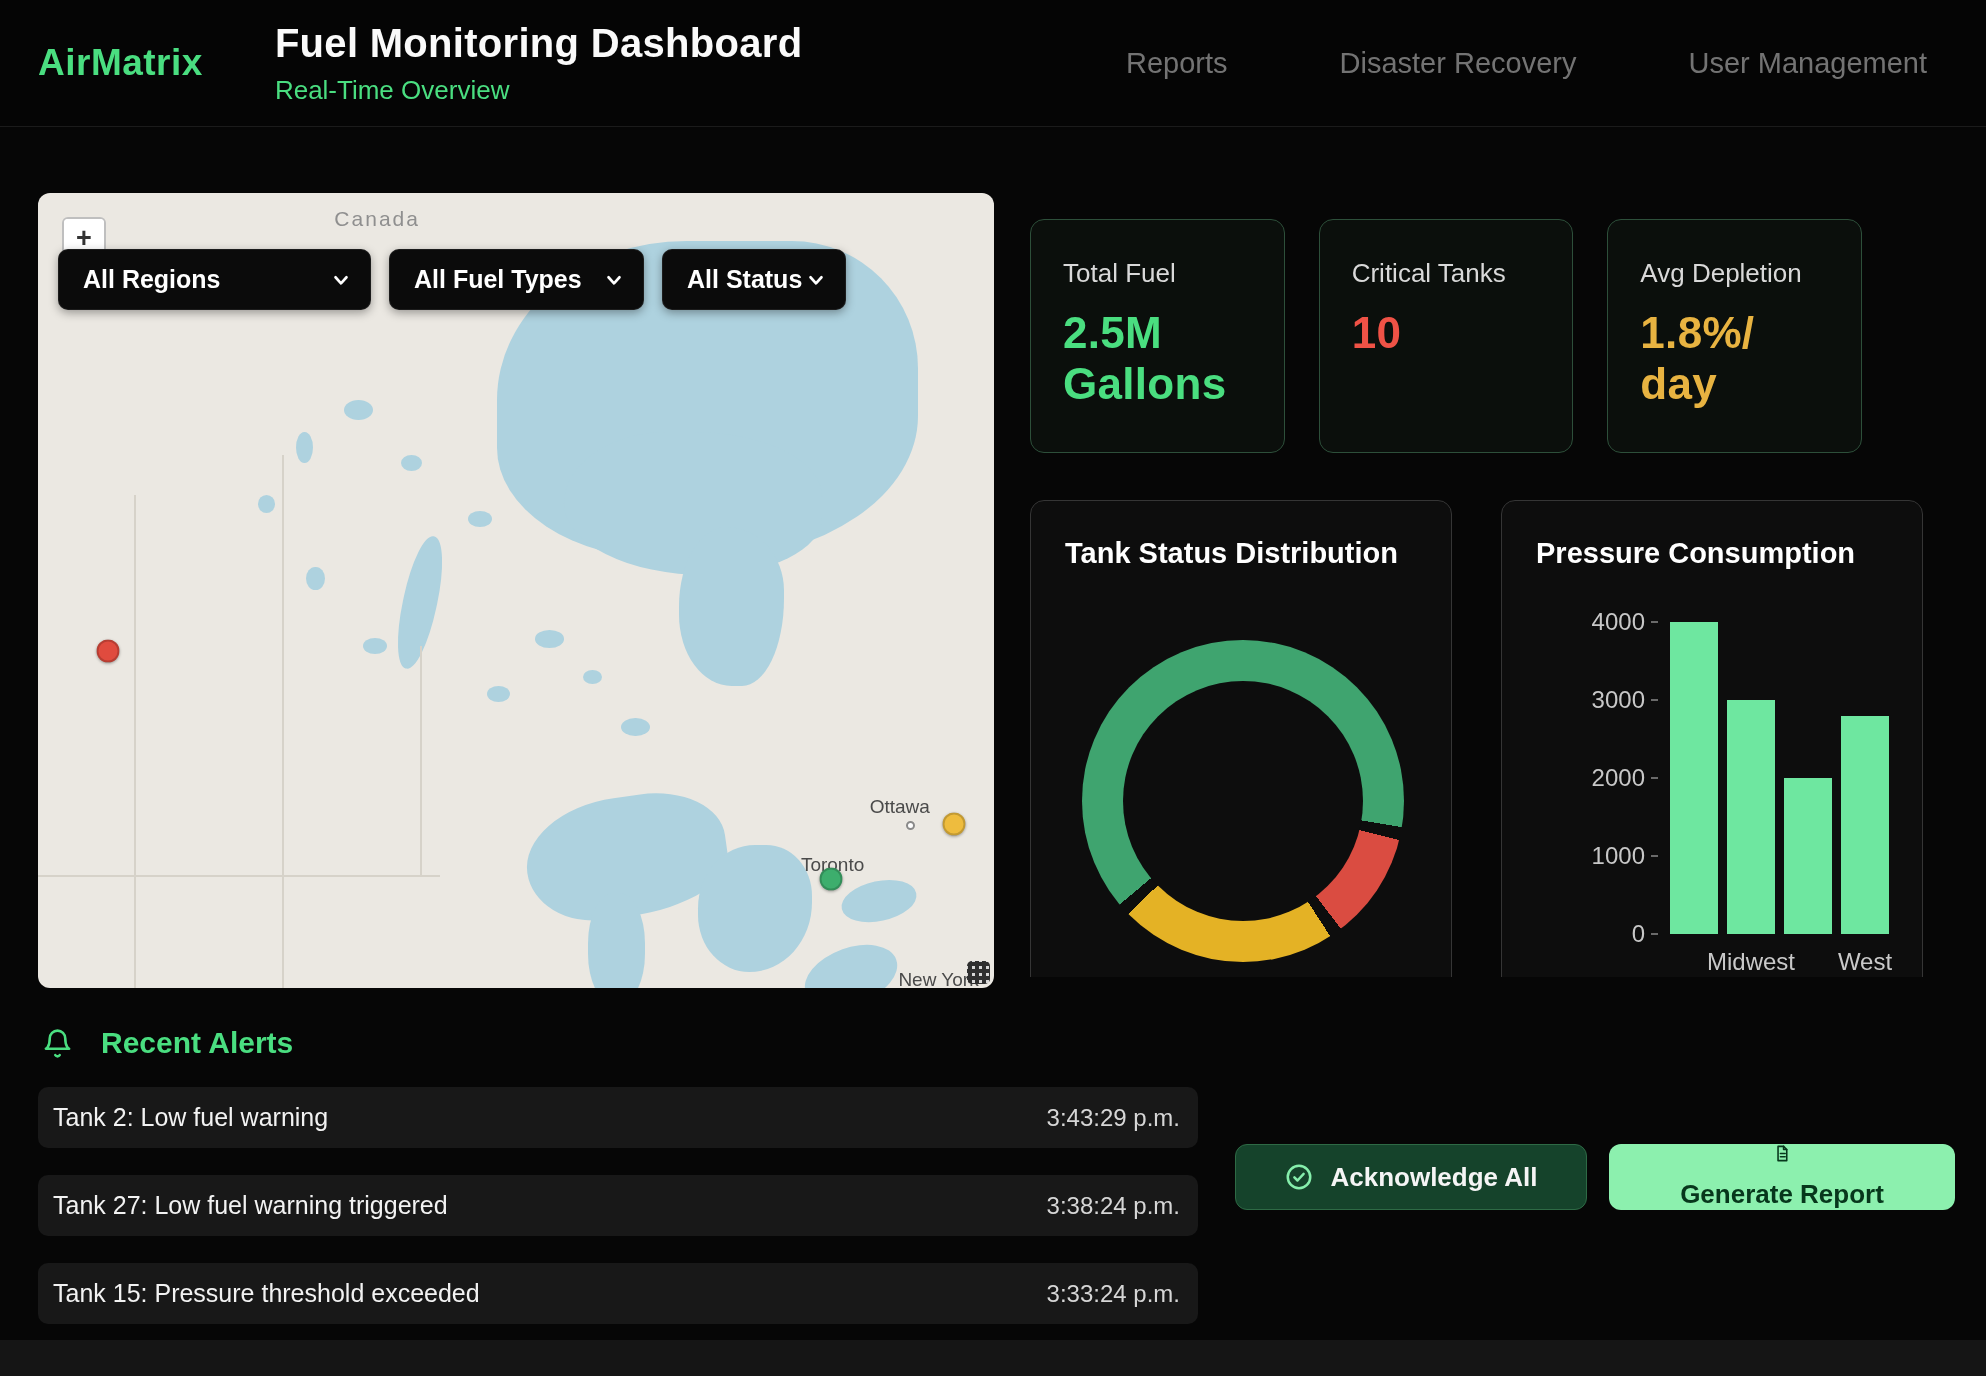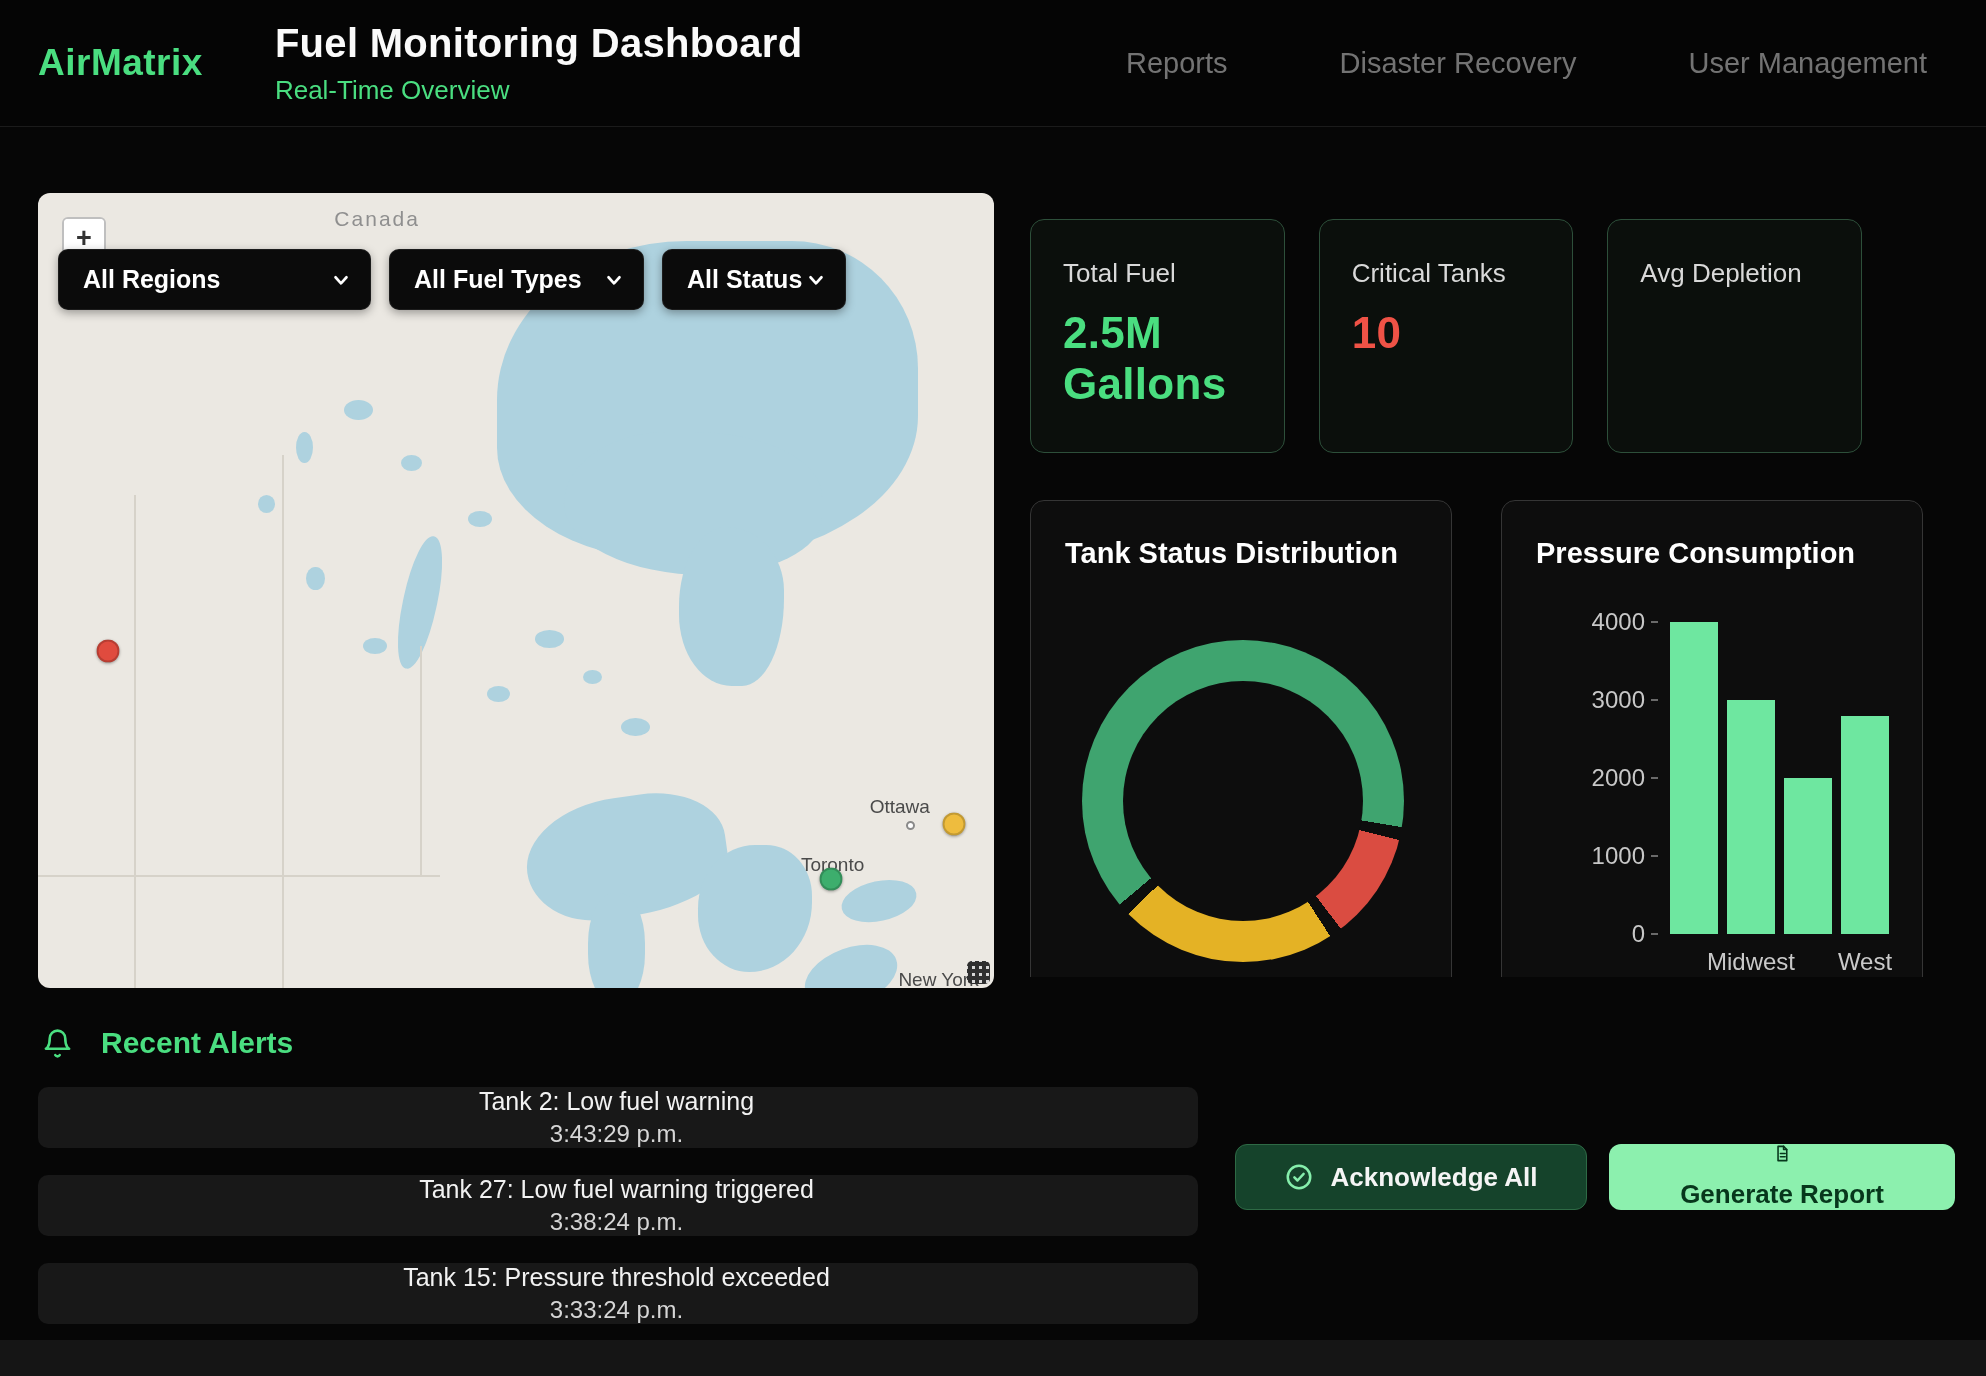--- a/index.html
+++ b/index.html
@@ -99,21 +99,20 @@
     font-size:24px; color:#c9c9c9; white-space:nowrap;
   }
 
   
   .alerts-heading { position:absolute; left:42px; top:1026px; display:flex; align-items:center; gap:28px; }
   .alerts-heading .txt { font-size:30px; font-weight:700; color:#4ade80; }
   .alert-row {
     position:absolute; left:38px; width:1160px; height:61px; background:#181818;
     border-radius:10px; display:flex; align-items:center; justify-content:space-between;
     padding:0 18px 0 15px;
-    flex-direction:column;
   }
   .alert-msg { font-size:25px; color:#f2f2f2; }
   .alert-time { font-size:24px; color:#d6d6d6; }
 
   .btn {
     position:absolute; top:1144px; height:66px; border-radius:12px;
     display:flex; align-items:center; justify-content:center; gap:16px;
     font-weight:700; font-size:26px; cursor:pointer; border:none;
     font-family:"Liberation Sans","DejaVu Sans",sans-serif;
   }
@@ -212,20 +211,22 @@
       <div class="stat-label">Total Fuel</div>
       <div class="stat-value" style="color: rgb(74, 222, 128);">2.5M
 Gallons</div>
     </div>
     <div class="stat-card">
       <div class="stat-label">Critical Tanks</div>
       <div class="stat-value" style="color: rgb(239, 82, 70);">10</div>
     </div>
     <div class="stat-card">
       <div class="stat-label">Avg Depletion</div>
+      <div class="stat-value" style="color: rgb(232, 179, 65);">1.8%/
+day</div>
     </div>
   </div>
 
   <div class="charts-clip">
     <div class="chart-card">
       <div class="chart-title">Tank Status Distribution</div>
       <div class="donut" style="background: conic-gradient(from 230deg, rgb(63, 164, 111) 0%, rgb(63, 164, 111) 63.7%, rgb(13, 13, 13) 63.7%, rgb(13, 13, 13) 65%, rgb(218, 76, 65) 65%, rgb(218, 76, 65) 75.7%, rgb(13, 13, 13) 75.7%, rgb(13, 13, 13) 77%, rgb(228, 178, 37) 77%, rgb(228, 178, 37) 98.7%, rgb(13, 13, 13) 98.7%, rgb(13, 13, 13) 100%);"></div>
     </div>
     <div class="chart-card">
       <div class="chart-title">Pressure Consumption</div>

